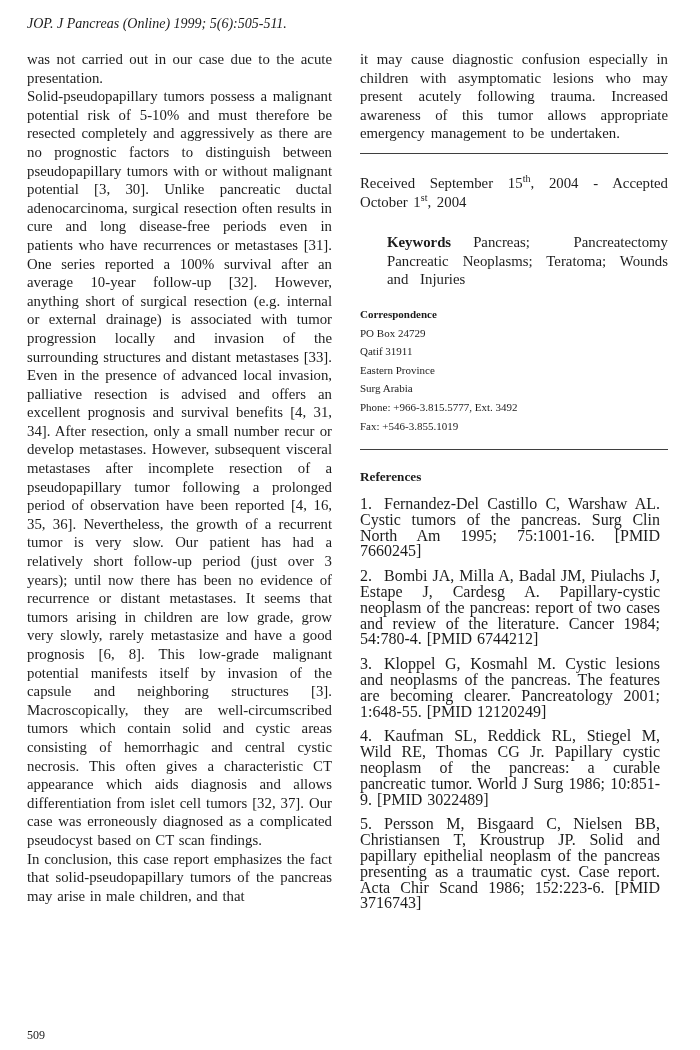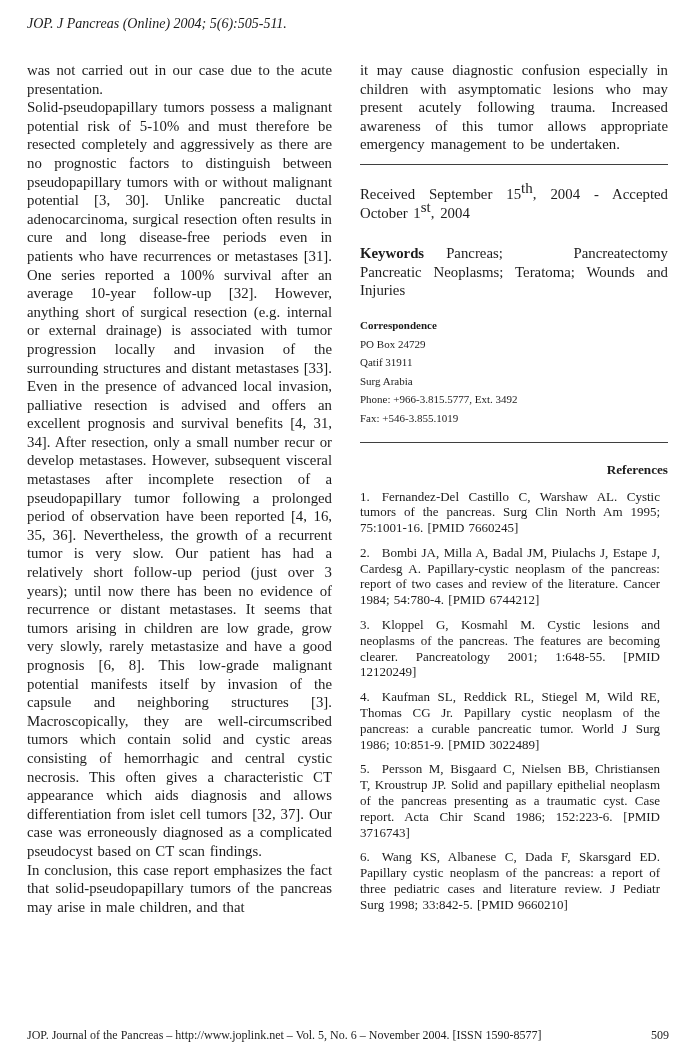--- a/index.html
+++ b/index.html
@@ -16,21 +16,21 @@
     position: absolute;
     top: 15px;
     left: 27px;
     font-style: italic;
     font-size: 14px;
     line-height: 17px;
     white-space: nowrap;
   }
   .columns {
     position: absolute;
-    top: 61px;
+    top: 50px;
     left: 27px;
     width: 641px;
     display: flex;
     gap: 28px;
     align-items: flex-start;
     font-family: Liberation Serif, serif;
   }
   .col-left  { width: 305px; }
   .col-right { width: 308px; }
   .body-p {
@@ -43,43 +43,42 @@
   .intro { word-spacing: 2.5px; }
   .rule {
     border: none;
     border-top: 1.5px solid #3f3f3f;
     margin: 10px 0 0 0;
     width: 100%;
   }
   .rule-2 { margin-top: 14px; }
   .received { margin-top: 20px; word-spacing: 2px; }
   .received sup {
-    font-size: 15px;
+    font-size: 10px;
     line-height: 0;
     vertical-align: super;
   }
-  .keywords { margin-top: 22px; word-spacing: 8px; }
+  .keywords { margin-top: 22px; word-spacing: 8px; margin-left: 27px; }
   .kw-label { font-weight: bold; margin-right: 22px; }
   .correspondence {
     margin-top: 16px;
     font-size: 11px;
     line-height: 18.6px;
   }
   .corr-heading { font-weight: bold; }
   .references { margin-top: 19px; }
   .ref-heading {
     font-weight: bold;
     font-size: 13.2px;
     line-height: 16px;
     margin: 16px 0 11px 0;
-    text-align: right;
   }
   .ref-item {
     margin: 0 8px 9px 0;
-    font-size: 13px;
+    font-size: 16px;
     line-height: 15.8px;
     text-align: justify;
     word-spacing: 1px;
   }
   .ref-num { margin-right: 12px; }
   .footer {
     position: absolute;
     top: 1028px;
     left: 27px;
     right: 31px;
@@ -88,21 +87,21 @@
     align-items: baseline;
     font-size: 12px;
     line-height: 15px;
   }
 </style>
 </head>
 <body>
 
 <div class="page">
 
-  <div class="header-citation">JOP. J Pancreas (Online) 2004; 5(6):505-511.</div>
+  <div class="header-citation">JOP. J Pancreas (Online) 1999; 5(6):505-511.</div>
 
   <div class="columns">
 
     <div class="col col-left">
       <p class="body-p">was not carried out in our case due to the acute presentation.</p>
       <p class="body-p">Solid-pseudopapillary tumors possess a malignant potential risk of 5-10% and must therefore be resected completely and aggressively as there are no prognostic factors to distinguish between pseudopapillary tumors with or without malignant potential [3, 30]. Unlike pancreatic ductal adenocarcinoma, surgical resection often results in cure and long disease-free periods even in patients who have recurrences or metastases [31]. One series reported a 100% survival after an average 10-year follow-up [32]. However, anything short of surgical resection (e.g. internal or external drainage) is associated with tumor progression locally and invasion of the surrounding structures and distant metastases [33]. Even in the presence of advanced local invasion, palliative resection is advised and offers an excellent prognosis and survival benefits [4, 31, 34]. After resection, only a small number recur or develop metastases. However, subsequent visceral metastases after incomplete resection of a pseudopapillary tumor following a prolonged period of observation have been reported [4, 16, 35, 36]. Nevertheless, the growth of a recurrent tumor is very slow. Our patient has had a relatively short follow-up period (just over 3 years); until now there has been no evidence of recurrence or distant metastases. It seems that tumors arising in children are low grade, grow very slowly, rarely metastasize and have a good prognosis [6, 8]. This low-grade malignant potential manifests itself by invasion of the capsule and neighboring structures [3]. Macroscopically, they are well-circumscribed tumors which contain solid and cystic areas consisting of hemorrhagic and central cystic necrosis. This often gives a characteristic CT appearance which aids diagnosis and allows differentiation from islet cell tumors [32, 37]. Our case was erroneously diagnosed as a complicated pseudocyst based on CT scan findings.</p>
       <p class="body-p">In conclusion, this case report emphasizes the fact that solid-pseudopapillary tumors of the pancreas may arise in male children, and that</p>
     </div>
 
     <div class="col col-right">
@@ -112,39 +111,38 @@
       <hr class="rule rule-1">
 
       <p class="body-p received"><span>Received September 15</span><sup>th</sup><span>, 2004 - Accepted October 1</span><sup>st</sup><span>, 2004</span></p>
 
       <p class="body-p keywords"><b class="kw-label">Keywords</b><span>Pancreas; Pancreatectomy Pancreatic Neoplasms; Teratoma; Wounds and Injuries</span></p>
 
       <div class="correspondence">
         <div class="corr-heading">Correspondence</div>
         <div class="corr-line">PO Box 24729</div>
         <div class="corr-line">Qatif 31911</div>
+        <div class="corr-line">Eastern Province</div>
         <div class="corr-line">Surg Arabia</div>
         <div class="corr-line">Phone: +966-3.815.5777, Ext. 3492</div>
         <div class="corr-line">Fax: +546-3.855.1019</div>
       </div>
 
       <hr class="rule rule-2">
 
       <div class="references">
         <div class="ref-heading">References</div>
 
         <p class="ref-item"><span class="ref-num">1.</span><span>Fernandez-Del Castillo C, Warshaw AL. Cystic tumors of the pancreas. Surg Clin North Am 1995; 75:1001-16. [PMID 7660245]</span></p>
         <p class="ref-item"><span class="ref-num">2.</span><span>Bombi JA, Milla A, Badal JM, Piulachs J, Estape J, Cardesg A. Papillary-cystic neoplasm of the pancreas: report of two cases and review of the literature. Cancer 1984; 54:780-4. [PMID 6744212]</span></p>
         <p class="ref-item"><span class="ref-num">3.</span><span>Kloppel G, Kosmahl M. Cystic lesions and neoplasms of the pancreas. The features are becoming clearer. Pancreatology 2001; 1:648-55. [PMID 12120249]</span></p>
         <p class="ref-item"><span class="ref-num">4.</span><span>Kaufman SL, Reddick RL, Stiegel M, Wild RE, Thomas CG Jr. Papillary cystic neoplasm of the pancreas: a curable pancreatic tumor. World J Surg 1986; 10:851-9. [PMID 3022489]</span></p>
         <p class="ref-item"><span class="ref-num">5.</span><span>Persson M, Bisgaard C, Nielsen BB, Christiansen T, Kroustrup JP. Solid and papillary epithelial neoplasm of the pancreas presenting as a traumatic cyst. Case report. Acta Chir Scand 1986; 152:223-6. [PMID 3716743]</span></p>
-        <p class="ref-item"><span class="ref-num">6.</span><span>Wang KS, Albanese C, Dada F, Skarsgard ED. Papillary cystic neoplasm of the pancreas: a report of three pediatric cases and literature review. J Pediatr Surg 1998; 33:842-5. [PMID 9660210]</span></p>
       </div>
 
     </div>
   </div>
 
   <div class="footer">
-    <span>JOP. Journal of the Pancreas – http://www.joplink.net – Vol. 5, No. 6 – November 2004. [ISSN 1590-8577]</span>
     <span>509</span>
   </div>
 
 </div>
 
 </body></html>

